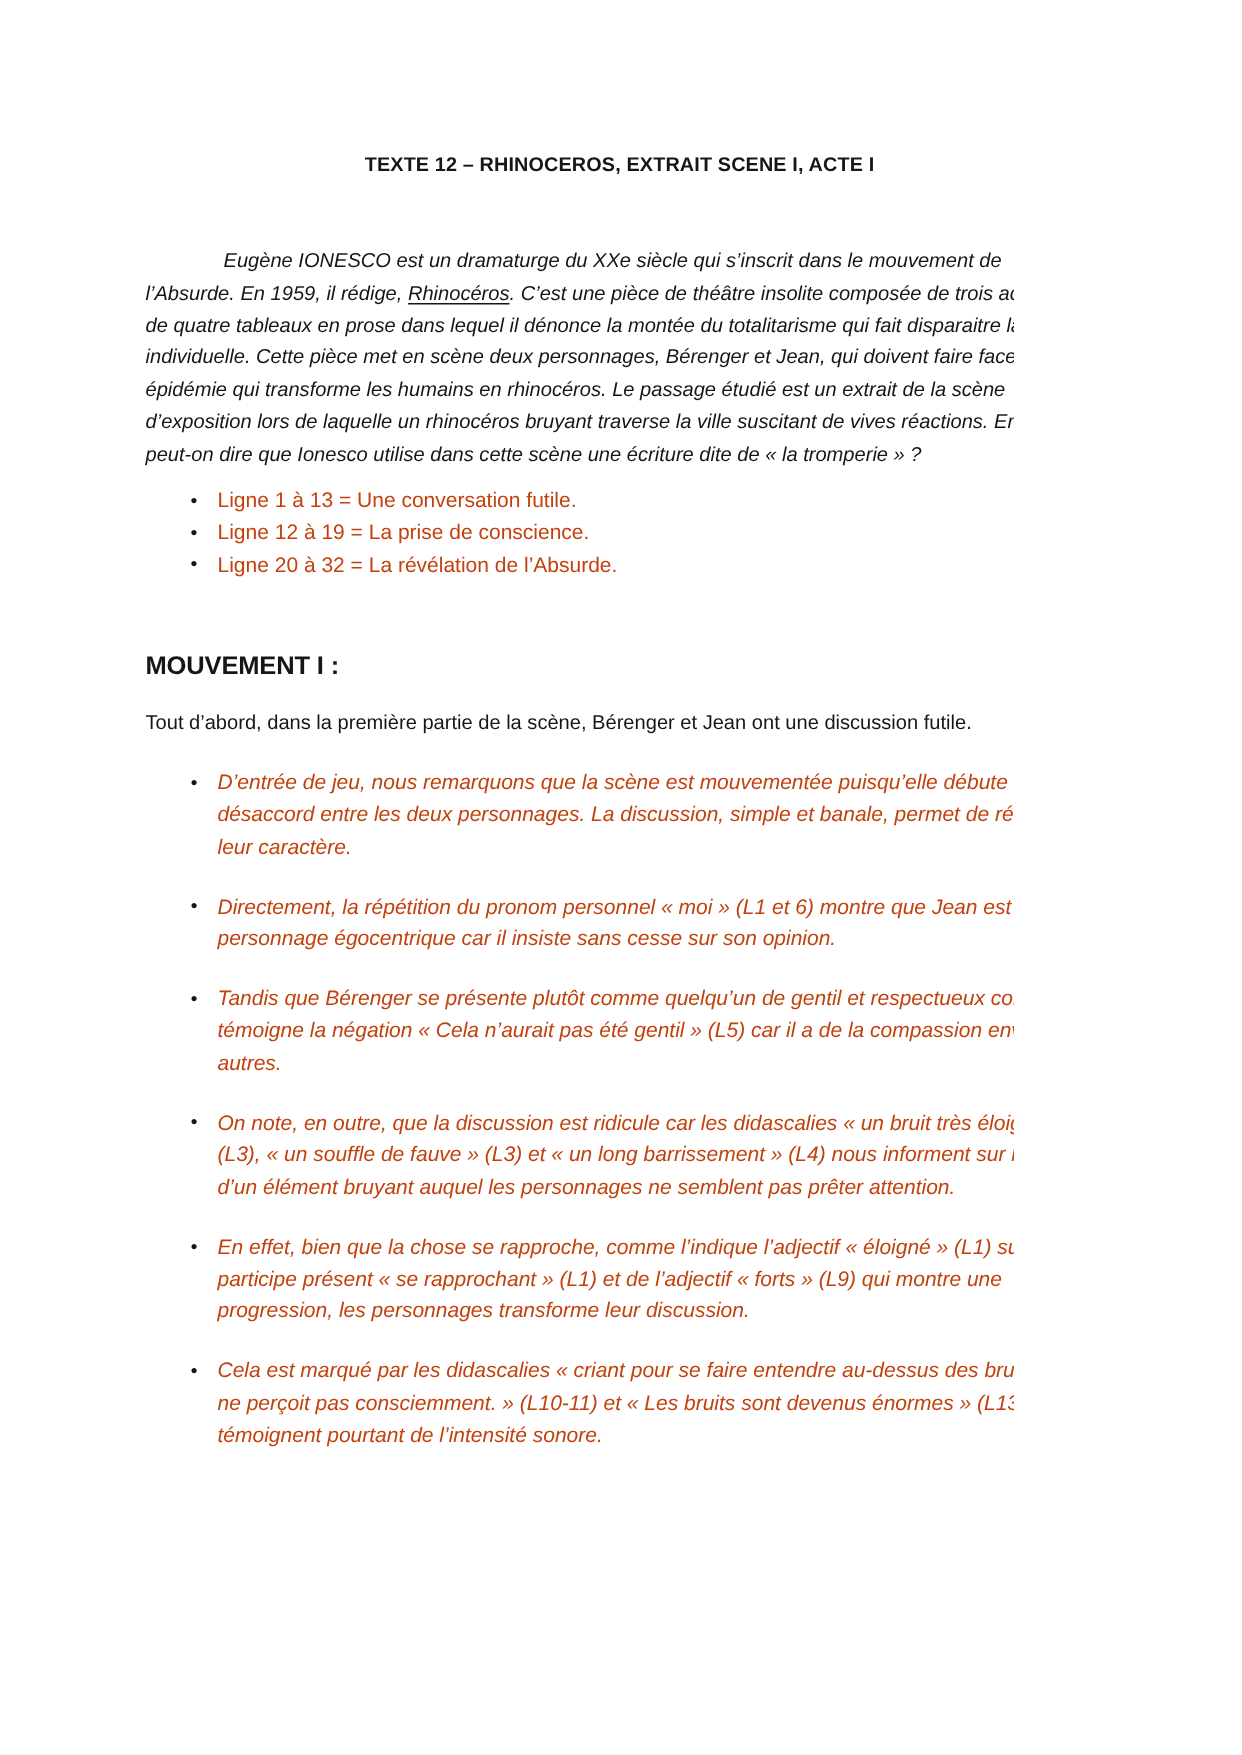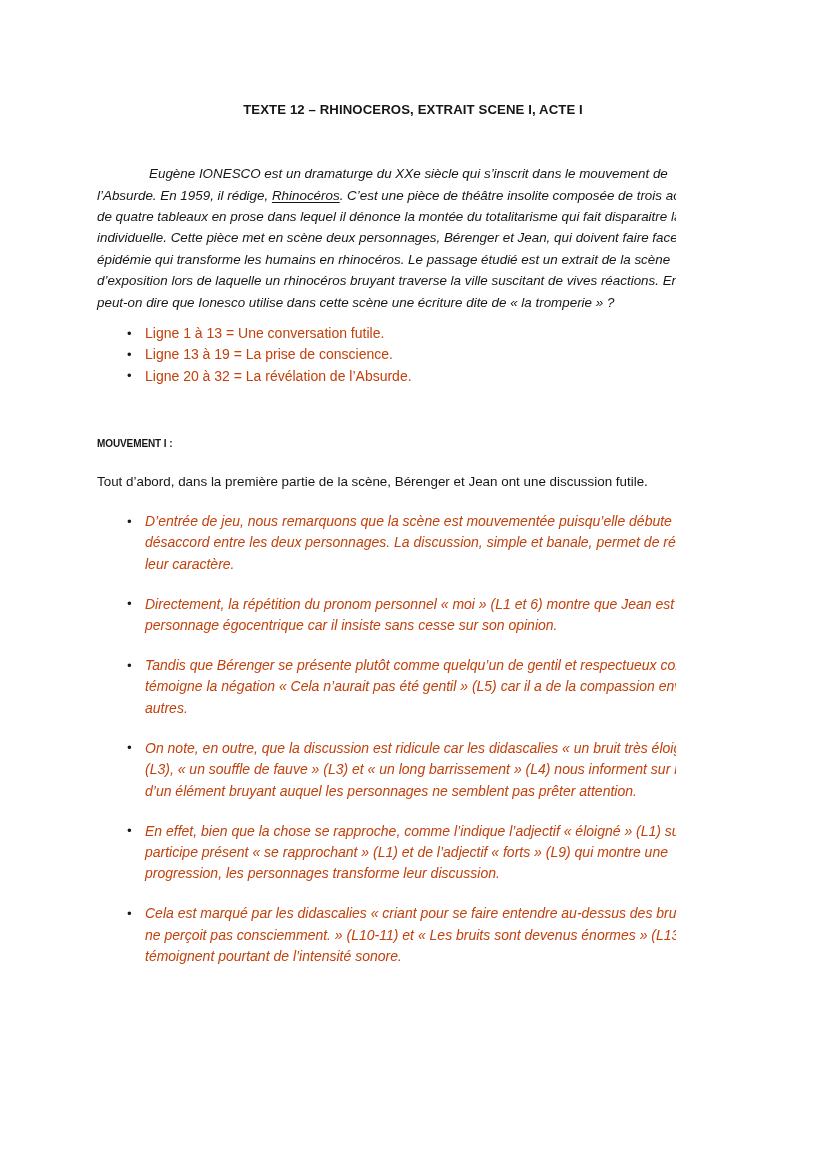--- a/index.html
+++ b/index.html
@@ -75,21 +75,21 @@
     line-height: 21.4px;
     color: #161616;
   }
 
   ul.mouvements-list {
     padding-top: 10px;
   }
 
   .heading-mvt {
     font-weight: bold;
-    font-size: 10px;
+    font-size: 17px;
     line-height: 21.4px;
     margin: 0;
     padding-top: 46px;
     letter-spacing: -0.1px;
   }
 
   .lead-line {
     padding-top: 16px;
   }
 
@@ -114,21 +114,21 @@
 <div class="page">
   <div class="doc">
 
     <h1 class="doc-title">TEXTE 12 – RHINOCEROS, EXTRAIT SCENE I, ACTE I</h1>
 
     <p class="para intro"><span>Eugène IONESCO est un dramaturge du XXe siècle qui s’inscrit dans le mouvement de l’Absurde. En 1959, il rédige, </span><span class="u">Rhinocéros</span><span>. C’est une pièce de théâtre insolite composée de trois actes et de quatre tableaux en prose dans lequel il dénonce la montée du totalitarisme qui fait disparaitre la pensée individuelle. Cette pièce met en scène deux personnages, Bérenger et Jean, qui doivent faire face à une épidémie qui transforme les humains en rhinocéros. Le passage étudié est un extrait de la scène d’exposition lors de laquelle un rhinocéros bruyant traverse la ville suscitant de vives réactions. En quoi peut-on dire que Ionesco utilise dans cette scène une écriture dite de « la tromperie » ?</span></p>
 
 
     <ul class="bullets mouvements-list">
       <li>Ligne 1 à 13 = Une conversation futile.</li>
-      <li>Ligne 13 à 19 = La prise de conscience.</li>
+      <li>Ligne 12 à 19 = La prise de conscience.</li>
       <li>Ligne 20 à 32 = La révélation de l’Absurde.</li>
     </ul>
 
     <p class="heading-mvt">MOUVEMENT I :</p>
 
     <p class="para lead-line">Tout d’abord, dans la première partie de la scène, Bérenger et Jean ont une discussion futile.</p>
 
     <ul class="bullets analysis">
       <li>D’entrée de jeu, nous remarquons que la scène est mouvementée puisqu’elle débute sur un désaccord entre les deux personnages. La discussion, simple et banale, permet de révéler leur caractère.</li>
       <li>Directement, la répétition du pronom personnel « moi » (L1 et 6) montre que Jean est un personnage égocentrique car il insiste sans cesse sur son opinion.</li>

